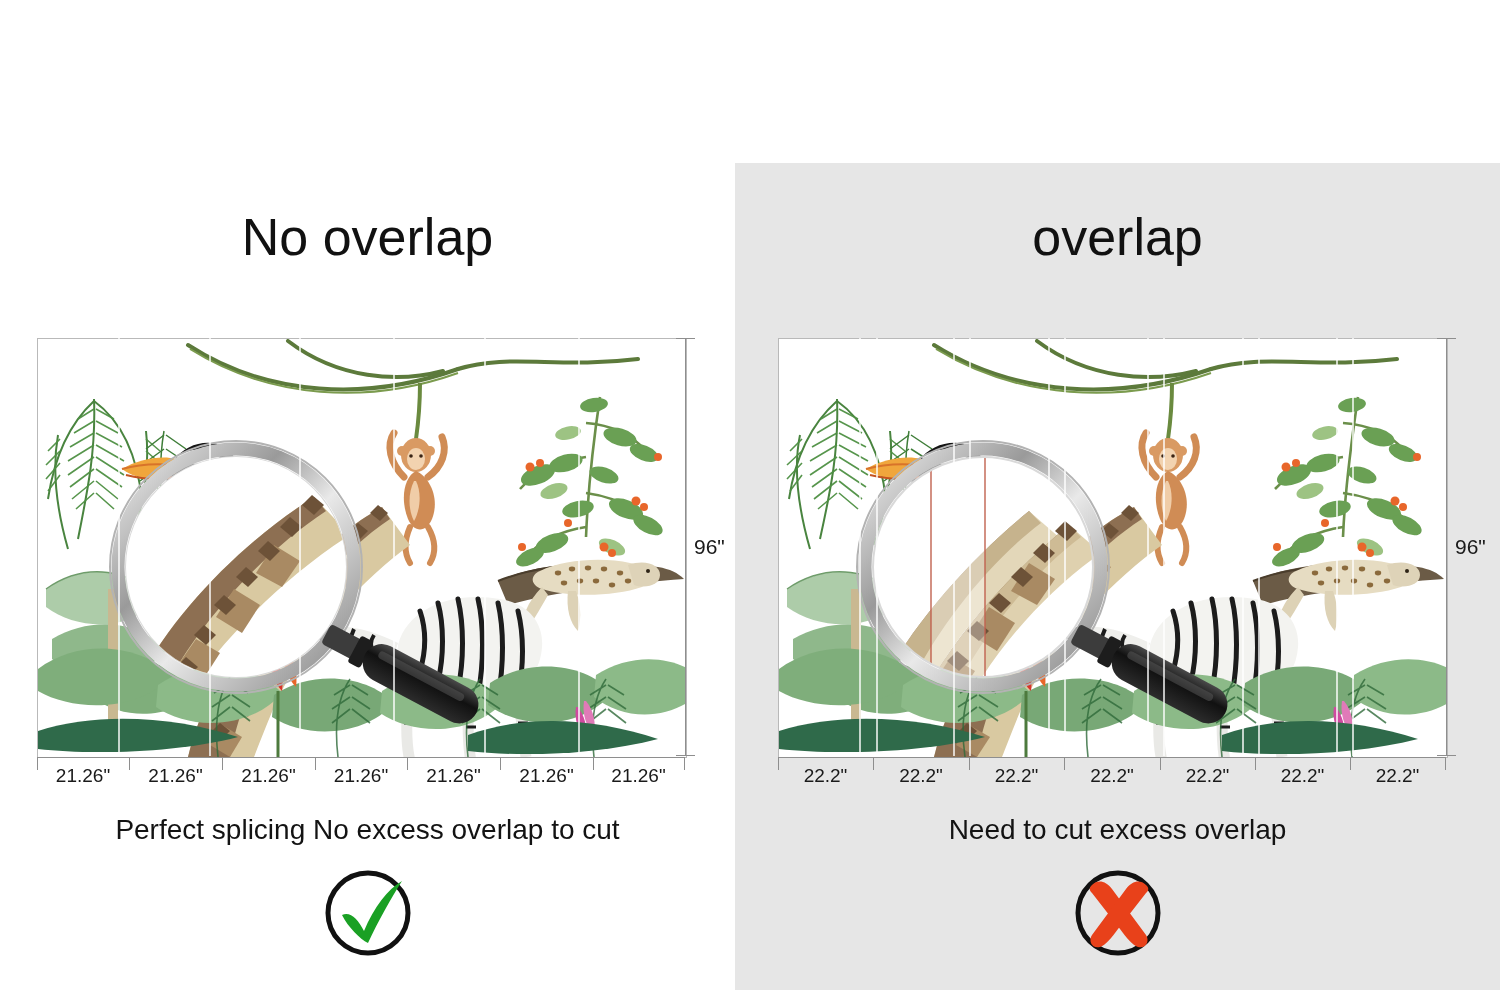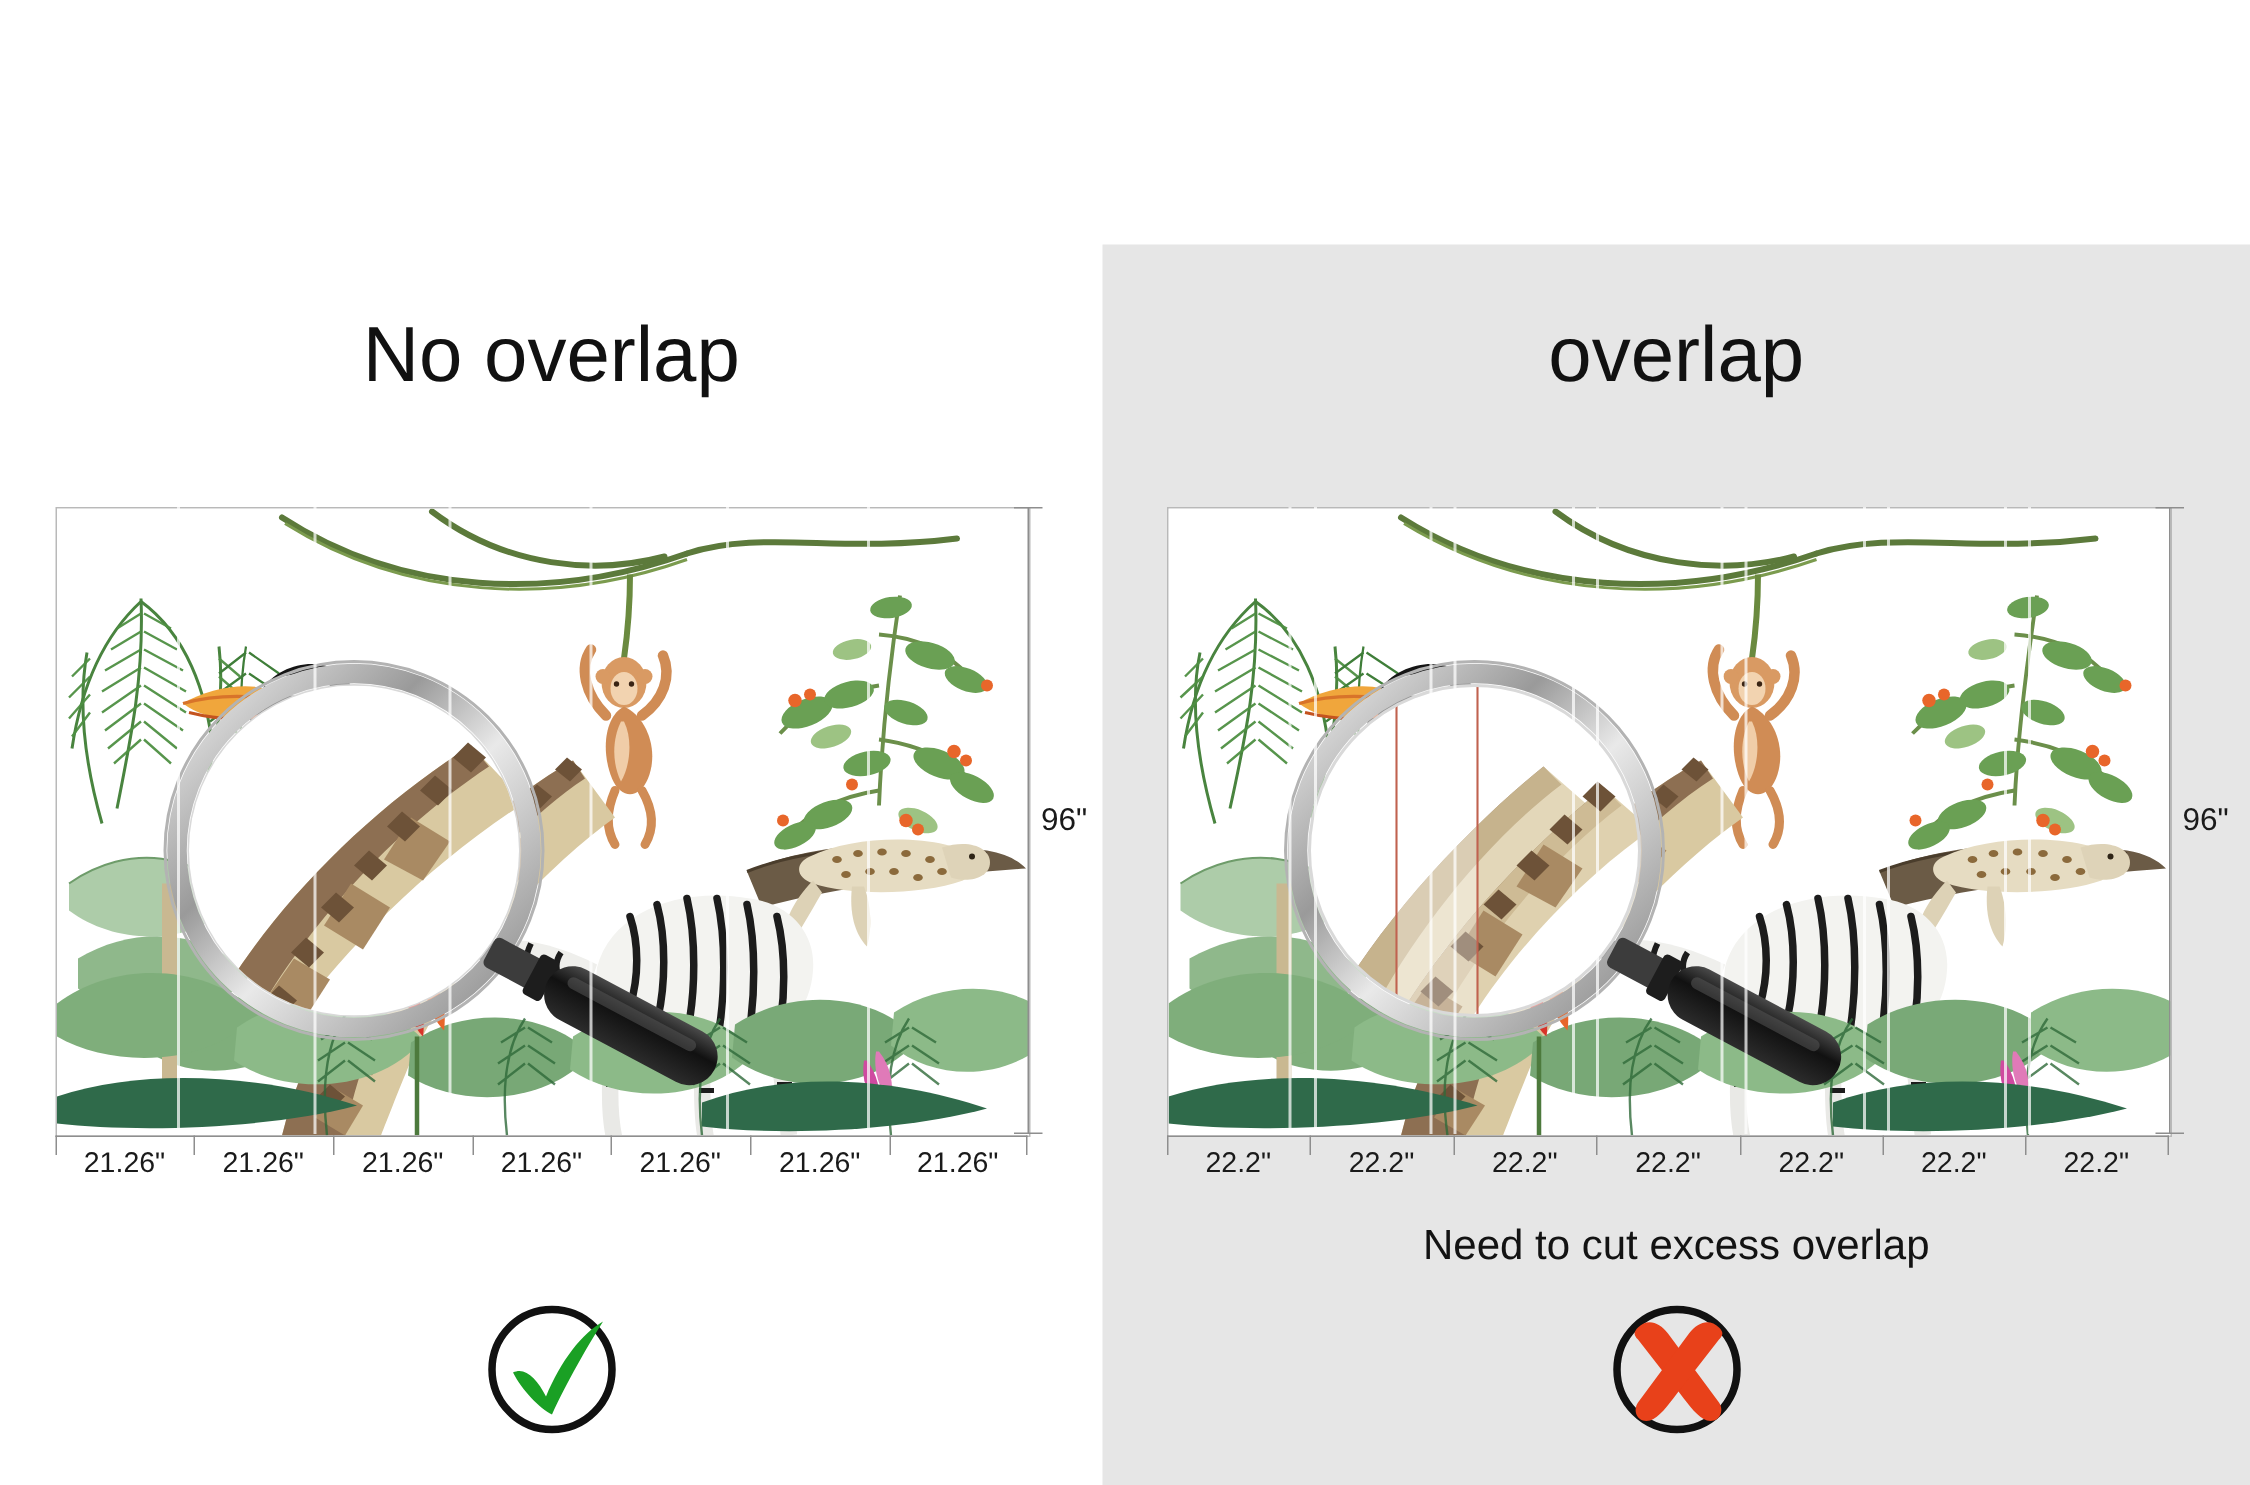--- a/index.html
+++ b/index.html
@@ -405,20 +405,21 @@
         <div class="tick" style="left:647px;"></div>
         <div class="seg-label" style="left:0;width:92px;">21.26"</div>
         <div class="seg-label" style="left:92px;width:93px;">21.26"</div>
         <div class="seg-label" style="left:185px;width:93px;">21.26"</div>
         <div class="seg-label" style="left:278px;width:92px;">21.26"</div>
         <div class="seg-label" style="left:370px;width:93px;">21.26"</div>
         <div class="seg-label" style="left:463px;width:93px;">21.26"</div>
         <div class="seg-label" style="left:556px;width:91px;">21.26"</div>
       </div>
 
+      <div class="caption" style="top:653px;">Perfect splicing No excess overlap to cut</div>
 
       <div class="verdict" style="top:700px;">
         <svg width="100" height="100" viewBox="0 0 100 100">
           <circle cx="50" cy="50" r="40" fill="none" stroke="#111111" stroke-width="5"></circle>
           <path d="M24 52 C 32 48, 40 56, 46 68 C 56 44, 70 26, 84 18
                    C 74 34, 60 58, 50 80 C 42 76, 30 64, 24 52 Z" fill="#1aa024"></path>
         </svg>
       </div>
     </div>
 

